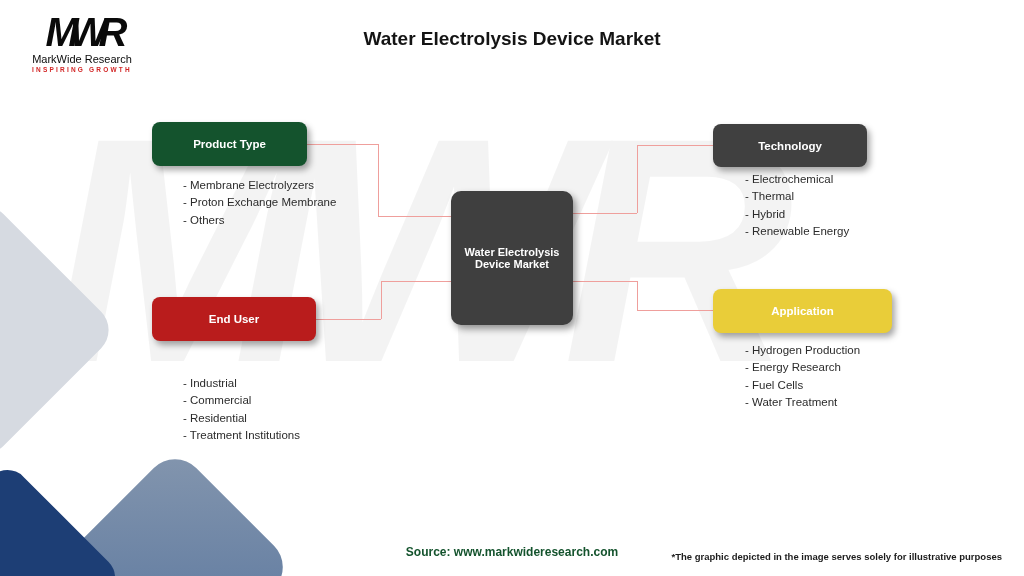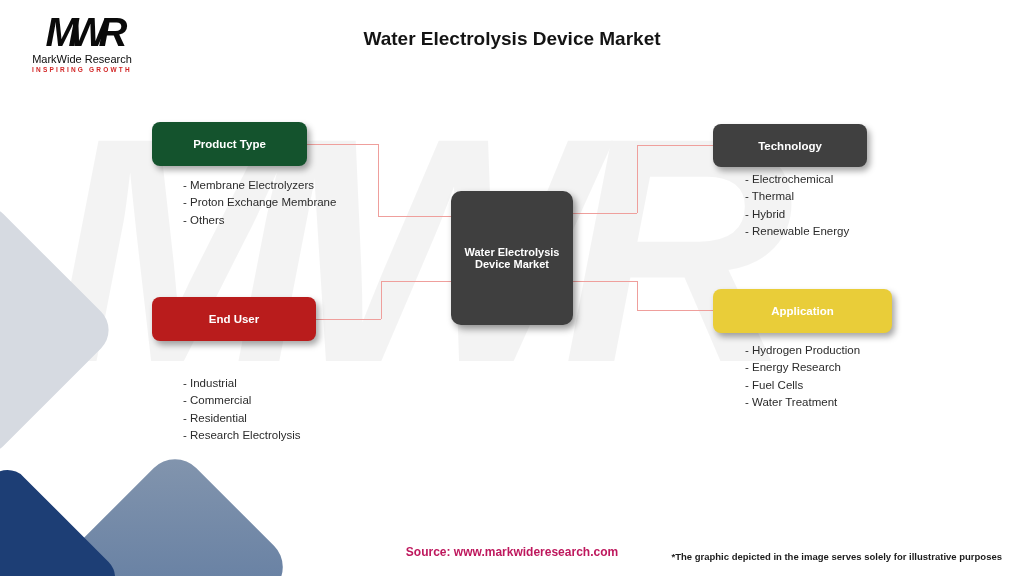--- a/index.html
+++ b/index.html
@@ -55,21 +55,21 @@
   .center-node{
     position:absolute;left:451px;top:191px;width:122px;height:134px;z-index:3;
     background:#3f3f3f;border-radius:10px;box-shadow:3px 4px 7px rgba(0,0,0,0.4);
     display:flex;align-items:center;justify-content:center;text-align:center;
     color:#fff;font-weight:700;font-size:11px;padding:0 10px;box-sizing:border-box;
   }
   .items{position:absolute;z-index:3;font-size:11.5px;color:#2b2b2b;line-height:17.4px;}
   
   .source{
     position:absolute;left:0;top:545px;width:1024px;text-align:center;z-index:3;
-    font-size:12px;font-weight:700;color:#be185d;
+    font-size:12px;font-weight:700;color:#14532d;
   }
   .disclaimer{
     position:absolute;right:22px;top:551px;z-index:3;
     font-size:9.5px;font-weight:700;color:#1c1c1c;
   }
 </style>
 </head>
 <body>
 
 <div class="canvas">
@@ -126,21 +126,21 @@
     <div>- Renewable Energy</div>
   </div>
 
   <div class="node node-green" style="left:152px;top:297px;width:164px;height:44px;">
     <span>End User</span>
   </div>
   <div class="items" style="left:183px;top:375px;">
     <div>- Industrial</div>
     <div>- Commercial</div>
     <div>- Residential</div>
-    <div>- Research Electrolysis</div>
+    <div>- Treatment Institutions</div>
   </div>
 
   <div class="node node-yellow" style="left:713px;top:289px;width:179px;height:44px;">
     <span>Application</span>
   </div>
   <div class="items" style="left:745px;top:342px;">
     <div>- Hydrogen Production</div>
     <div>- Energy Research</div>
     <div>- Fuel Cells</div>
     <div>- Water Treatment</div>

